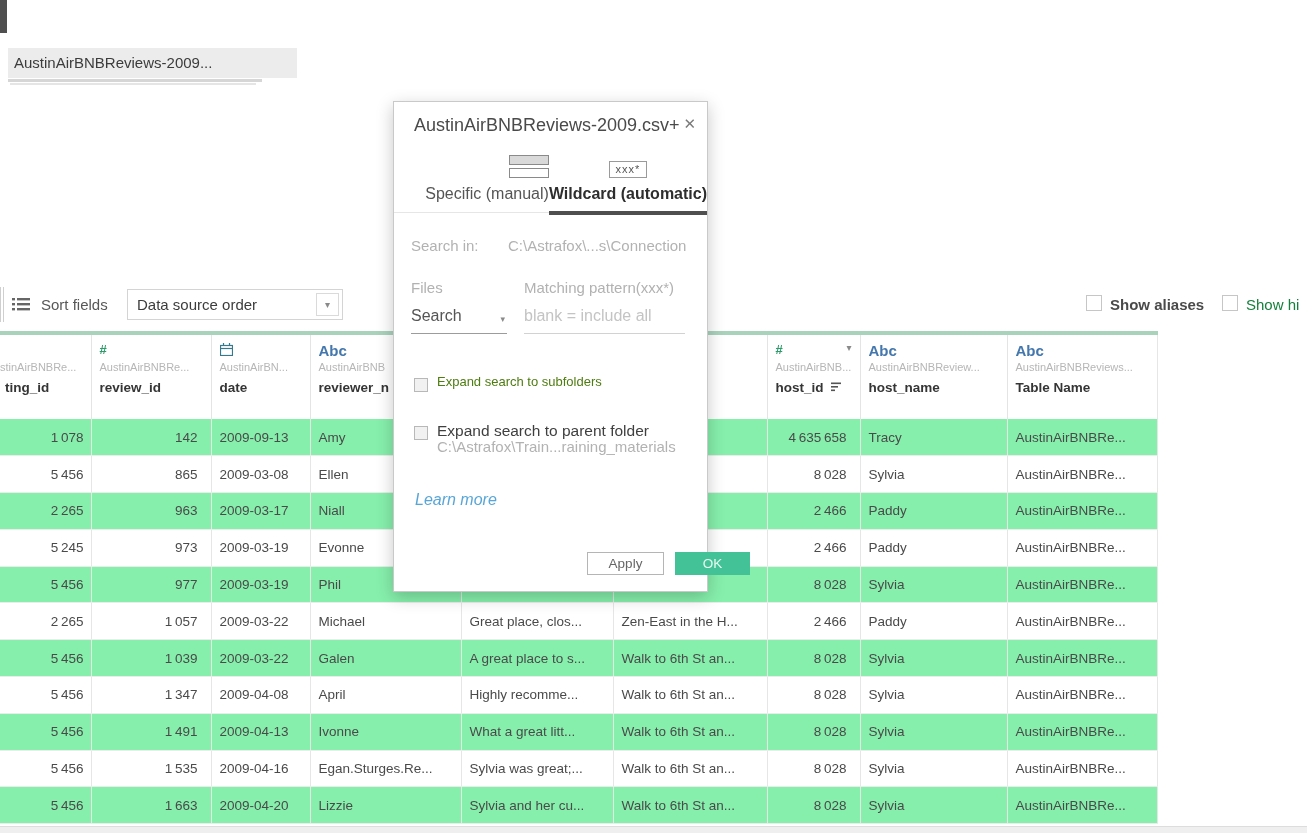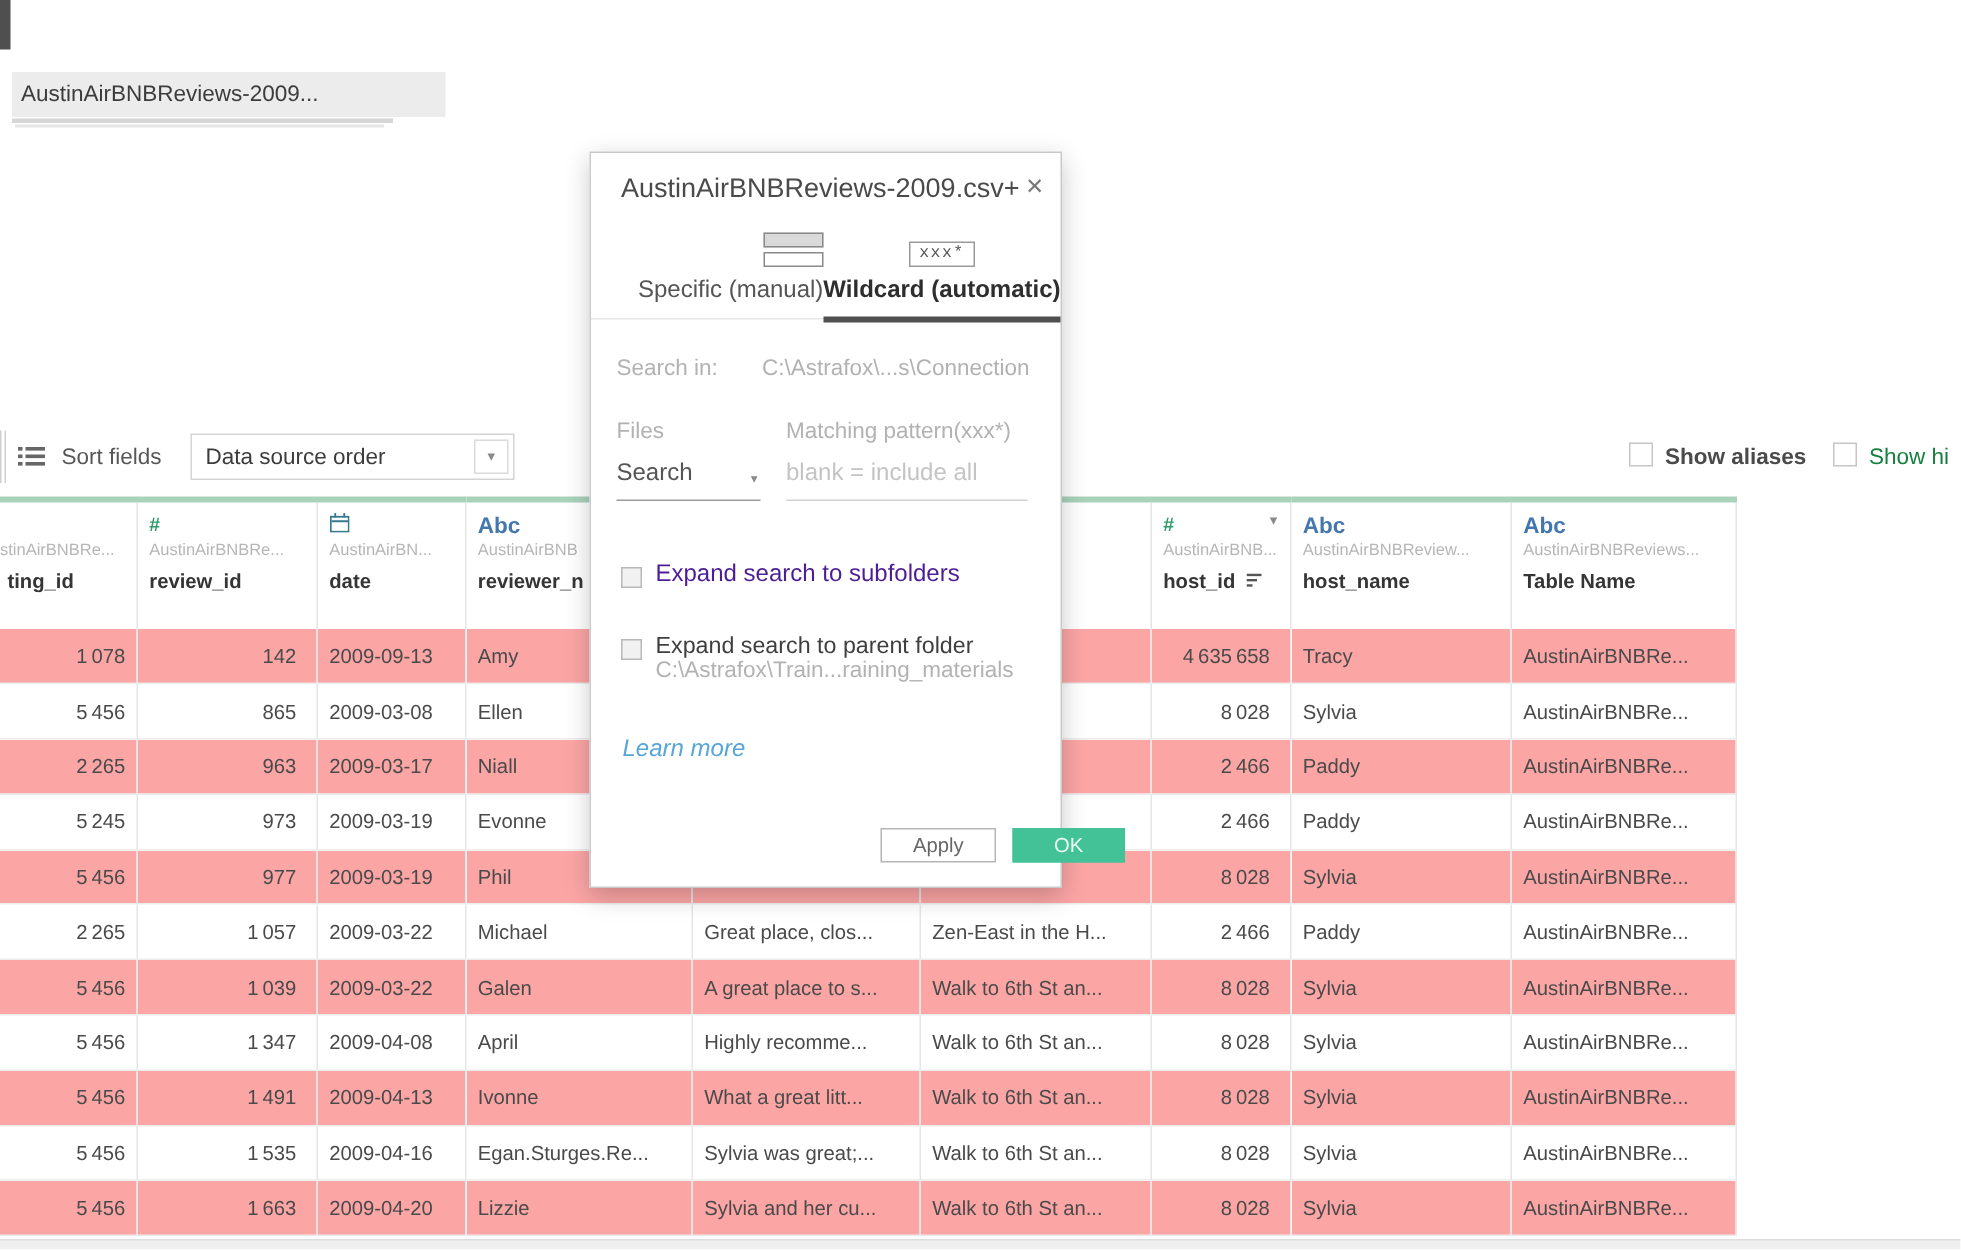--- a/index.html
+++ b/index.html
@@ -49,21 +49,21 @@
   .h-field { padding:7px 8px 0 8px; font-size:13.5px; font-weight:bold; color:#353535;
     white-space:nowrap; overflow:hidden; display:flex; align-items:center; gap:7px; }
   .h-source.clip, .h-field.clip { padding-left:0; }
   .h-field.clip { padding-left:5px; }
   .icon-number { color:#2d9c6a; font-size:13px; font-weight:bold; }
   .icon-abc { color:#4377ad; font-size:15px; font-weight:bold; }
   .icon-caret { color:#8a8a8a; font-size:10px; }
   td { height:36.8px; font-size:13.5px; color:#4a4a4a; border-left:1px solid #e6e6e6;
     border-bottom:1px solid #ececec; padding:0 8px; white-space:nowrap; overflow:hidden; background:#fff; }
   td:first-child { border-left:none; }
-  tr.odd td { background:#fca5a5; }
+  tr.odd td { background:#86efac; }
   td.num { text-align:right; padding-right:13px; }
   td.num0 { text-align:right; padding-right:7px; }
 
   .h-scrollbar { left:0; top:826px; width:1307px; height:7px; background:#efefef; border-top:1px solid #dddddd; }
 
   
   .dialog { left:393px; top:101px; width:315px; height:491px; background:#fff;
     border:1px solid #c9c9c9; box-shadow:0 5px 16px rgba(0,0,0,0.22); z-index:10; }
   .dlg-title { position:absolute; left:20px; top:13px; font-size:18px; color:#4a4a4a; white-space:nowrap; }
   .dlg-close { position:absolute; right:11px; top:13px; font-size:15px; color:#7a7a7a; cursor:default; }
@@ -73,34 +73,34 @@
     padding-bottom:9px; position:relative; }
   .dlg-tab.t1 { width:148px;align-items:flex-end; }
   .dlg-tab.t2 { flex:1; }
   .dlg-tab.selected::after { content:""; position:absolute; left:0; right:0; bottom:-3px; height:4px; background:#4f4f4f; }
   .tab-label { margin-top:7px; font-size:16px; color:#555; white-space:nowrap; }
   .dlg-tab.selected .tab-label { font-weight:bold; color:#2e2e2e; }
   .stack-icon div { width:40px; height:10px; border:1px solid #8a8a8a; }
   .stack-icon .top { background:#d9d9d9; margin-bottom:3px; }
   .stack-icon .bot { background:#fff; }
   .xxx-box { border:1px solid #9a9a9a; padding:1px 6px 2px 6px; font-size:11px; color:#555;
-    letter-spacing:1px; font-family:Liberation Mono, monospace; }
+    letter-spacing:1px; font-family:Liberation Sans, sans-serif; }
   .dlg-gray { color:#b2b2b2; font-size:15px; white-space:nowrap; }
   .row-search-label { position:absolute; left:17px; top:135px; }
   .row-search-value { position:absolute; left:114px; top:135px; }
   .row-files-label { position:absolute; left:17px; top:177px; }
   .row-pattern-label { position:absolute; left:130px; top:177px; }
   .include-select { position:absolute; left:17px; top:205px; width:96px; height:27px;
     border-bottom:1px solid #9c9c9c; font-size:16px; color:#555; }
   .include-caret { position:absolute; right:2px; top:7px; color:#8a8a8a; font-size:9px; }
   .pattern-input { position:absolute; left:130px; right:22px; top:205px; height:27px;
     border-bottom:1px solid #d2d2d2; font-size:16px; color:#c4c4c4; white-space:nowrap; overflow:hidden; }
   .dlg-cb { position:absolute; width:14px; height:14px; background:#f1f1f1; border:1px solid #b8b8b8; }
   .cb1 { left:20px; top:276px; }
-  .cb1-label { position:absolute; left:43px; top:272px; font-size:16px; color:#4c1d95; white-space:nowrap; }
+  .cb1-label { position:absolute; left:43px; top:272px; font-size:13px; color:#4d7c0f; white-space:nowrap; }
   .cb2 { left:20px; top:324px; }
   .cb2-label { position:absolute; left:43px; top:320px; font-size:15.5px; color:#3f3f3f; white-space:nowrap; }
   .parent-path { position:absolute; left:43px; top:336px; }
   .learn-more { position:absolute; left:21px; top:389px; font-size:16px; font-style:italic; color:#58a6d8; }
   .btn { position:absolute; top:450px; height:23px; font-size:13.5px; text-align:center; line-height:21px; }
   .btn-apply { left:193px; width:77px; background:#fff; border:1px solid #b5b5b5; color:#666; }
   .btn-ok { left:281px; width:75px; background:#42c296; border:1px solid #42c296; color:#e9f9f2; }
 </style>
 </head>
 <body>

